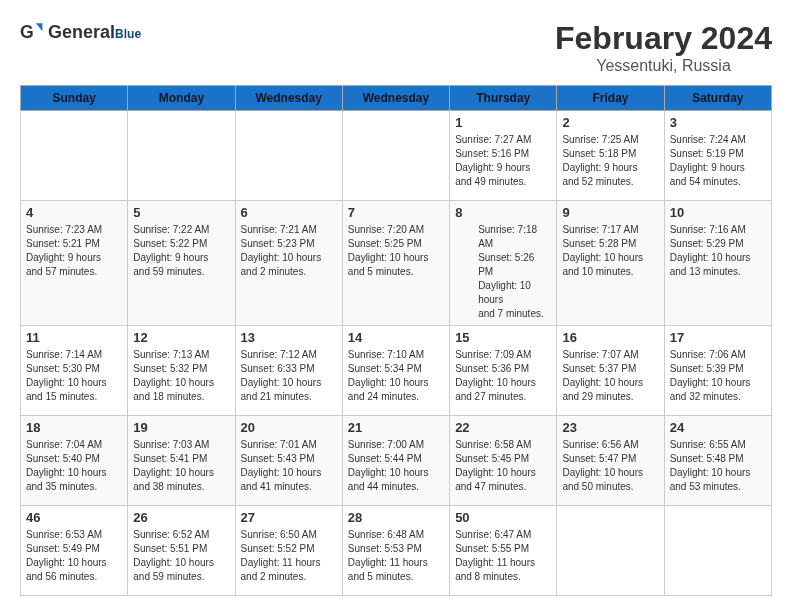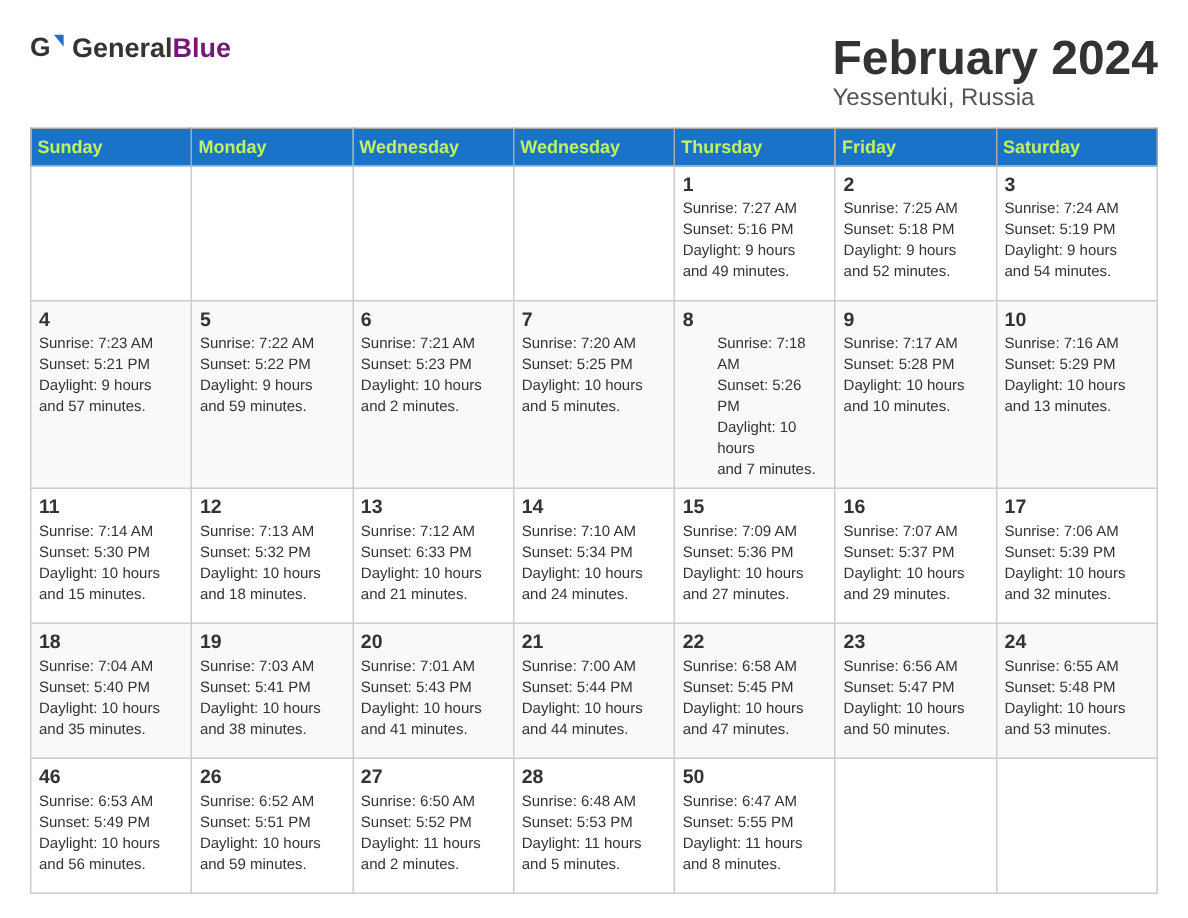--- a/index.html
+++ b/index.html
@@ -19,45 +19,45 @@
     .logo {
       display: flex;
       align-items: center;
       gap: 4px;
     }
     .logo-icon {
       width: 24px;
       height: 24px;
     }
     .title-block {
-      text-align: left;
+      text-align: center;
     }
     .month-year {
       font-size: 32px;
       font-weight: bold;
       color: #333;
     }
     .location {
       font-size: 16px;
       color: #555;
     }
     table {
       width: 100%;
       border-collapse: collapse;
       table-layout: fixed;
     }
     thead tr {
       background-color: #1a73c8;
     }
     thead th {
-      color: #bef264;
+      color: #0f172a;
       font-size: 12px;
       font-weight: bold;
-      padding: 5px 4px;
-      text-align: left;
+      padding: 5px 16px;
+      text-align: center;
       border: 1px solid #aaa;
     }
     tbody td {
       border: 1px solid #ccc;
       vertical-align: top;
       padding: 4px 5px;
       font-size: 10px;
       color: #333;
       height: 90px;
     }
@@ -83,21 +83,21 @@
 <body>
 
 <div class="header">
   <div class="logo">
     <svg class="logo-icon" viewBox="0 0 30 30" xmlns="http://www.w3.org/2000/svg">
       <text x="0" y="22" font-size="22" font-weight="bold" fill="#333">G</text>
       <polygon points="20,4 28,4 28,14" fill="#1a73c8"></polygon>
     </svg>
     <div>
       <div>
-        <span style="font-size:18px;font-weight:bold;color:#333;">General</span><span style="font-size:18px;font-weight:bold;color:#701a75;">Blue</span>
+        <span style="font-size:18px;font-weight:bold;color:#333;">General</span><span style="font-size:12px;font-weight:bold;color:#0c4a6e;">Blue</span>
       </div>
     </div>
   </div>
   <div class="title-block">
     <div class="month-year">February 2024</div>
     <div class="location">Yessentuki, Russia</div>
   </div>
 </div>
 
 <table>

